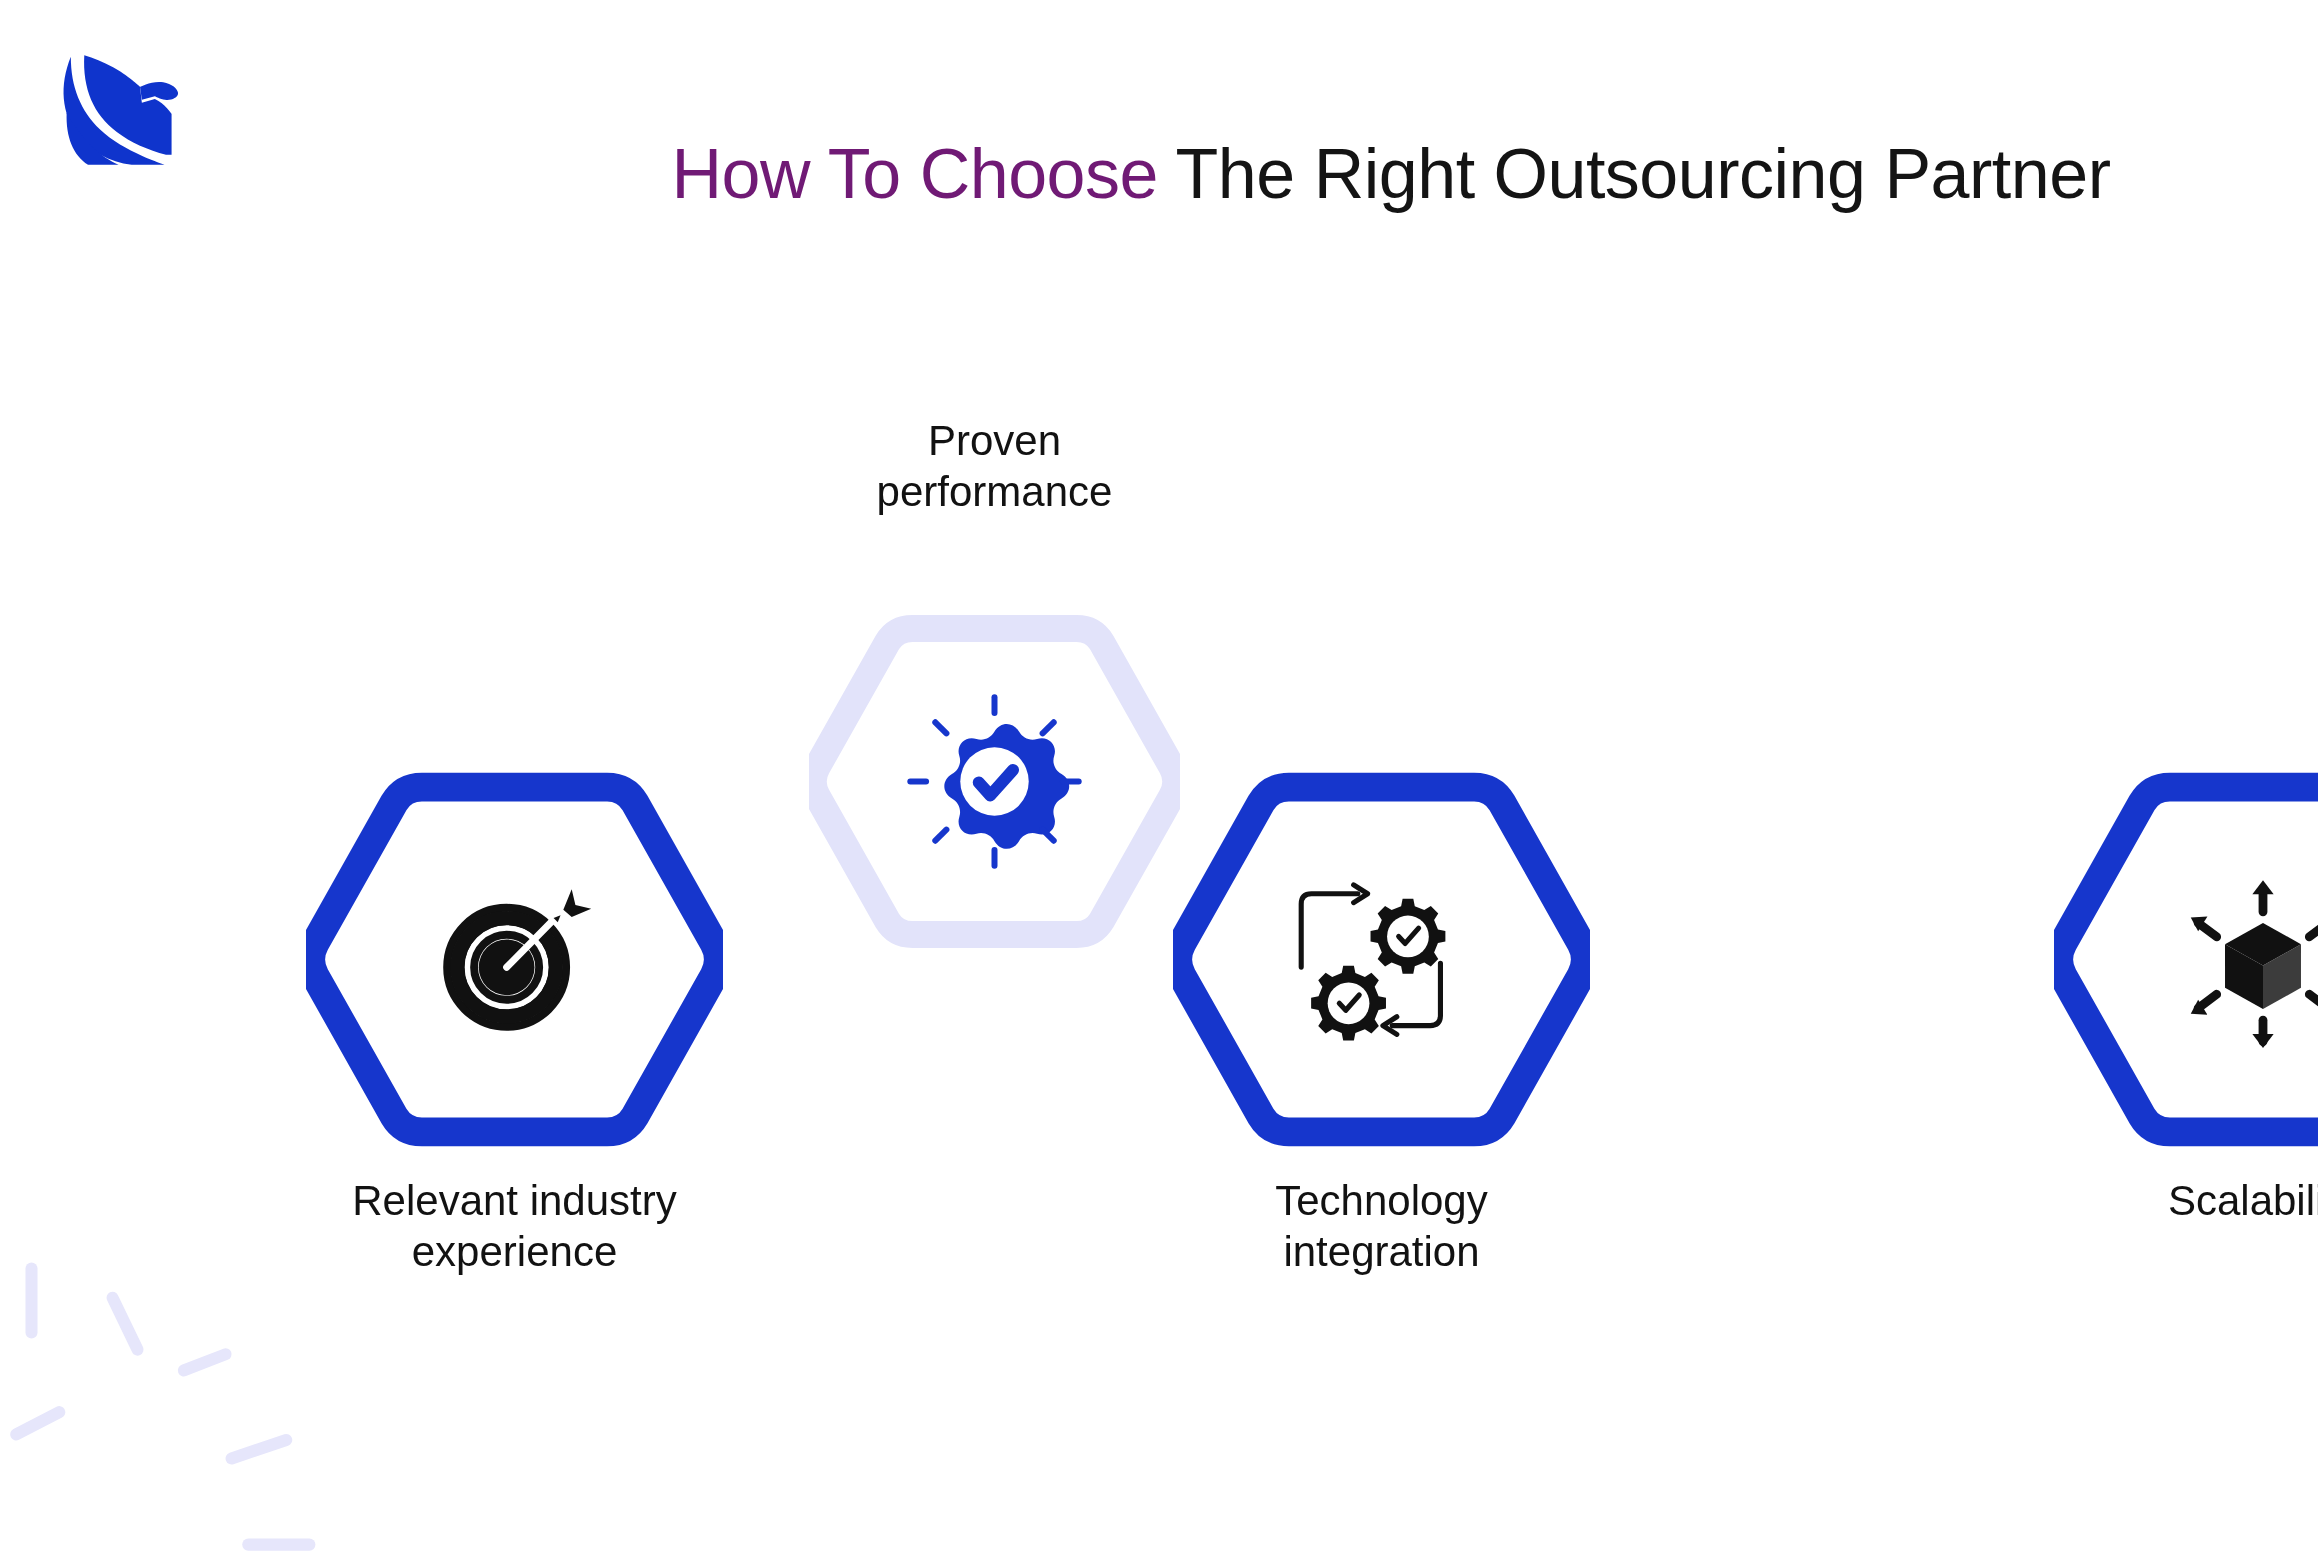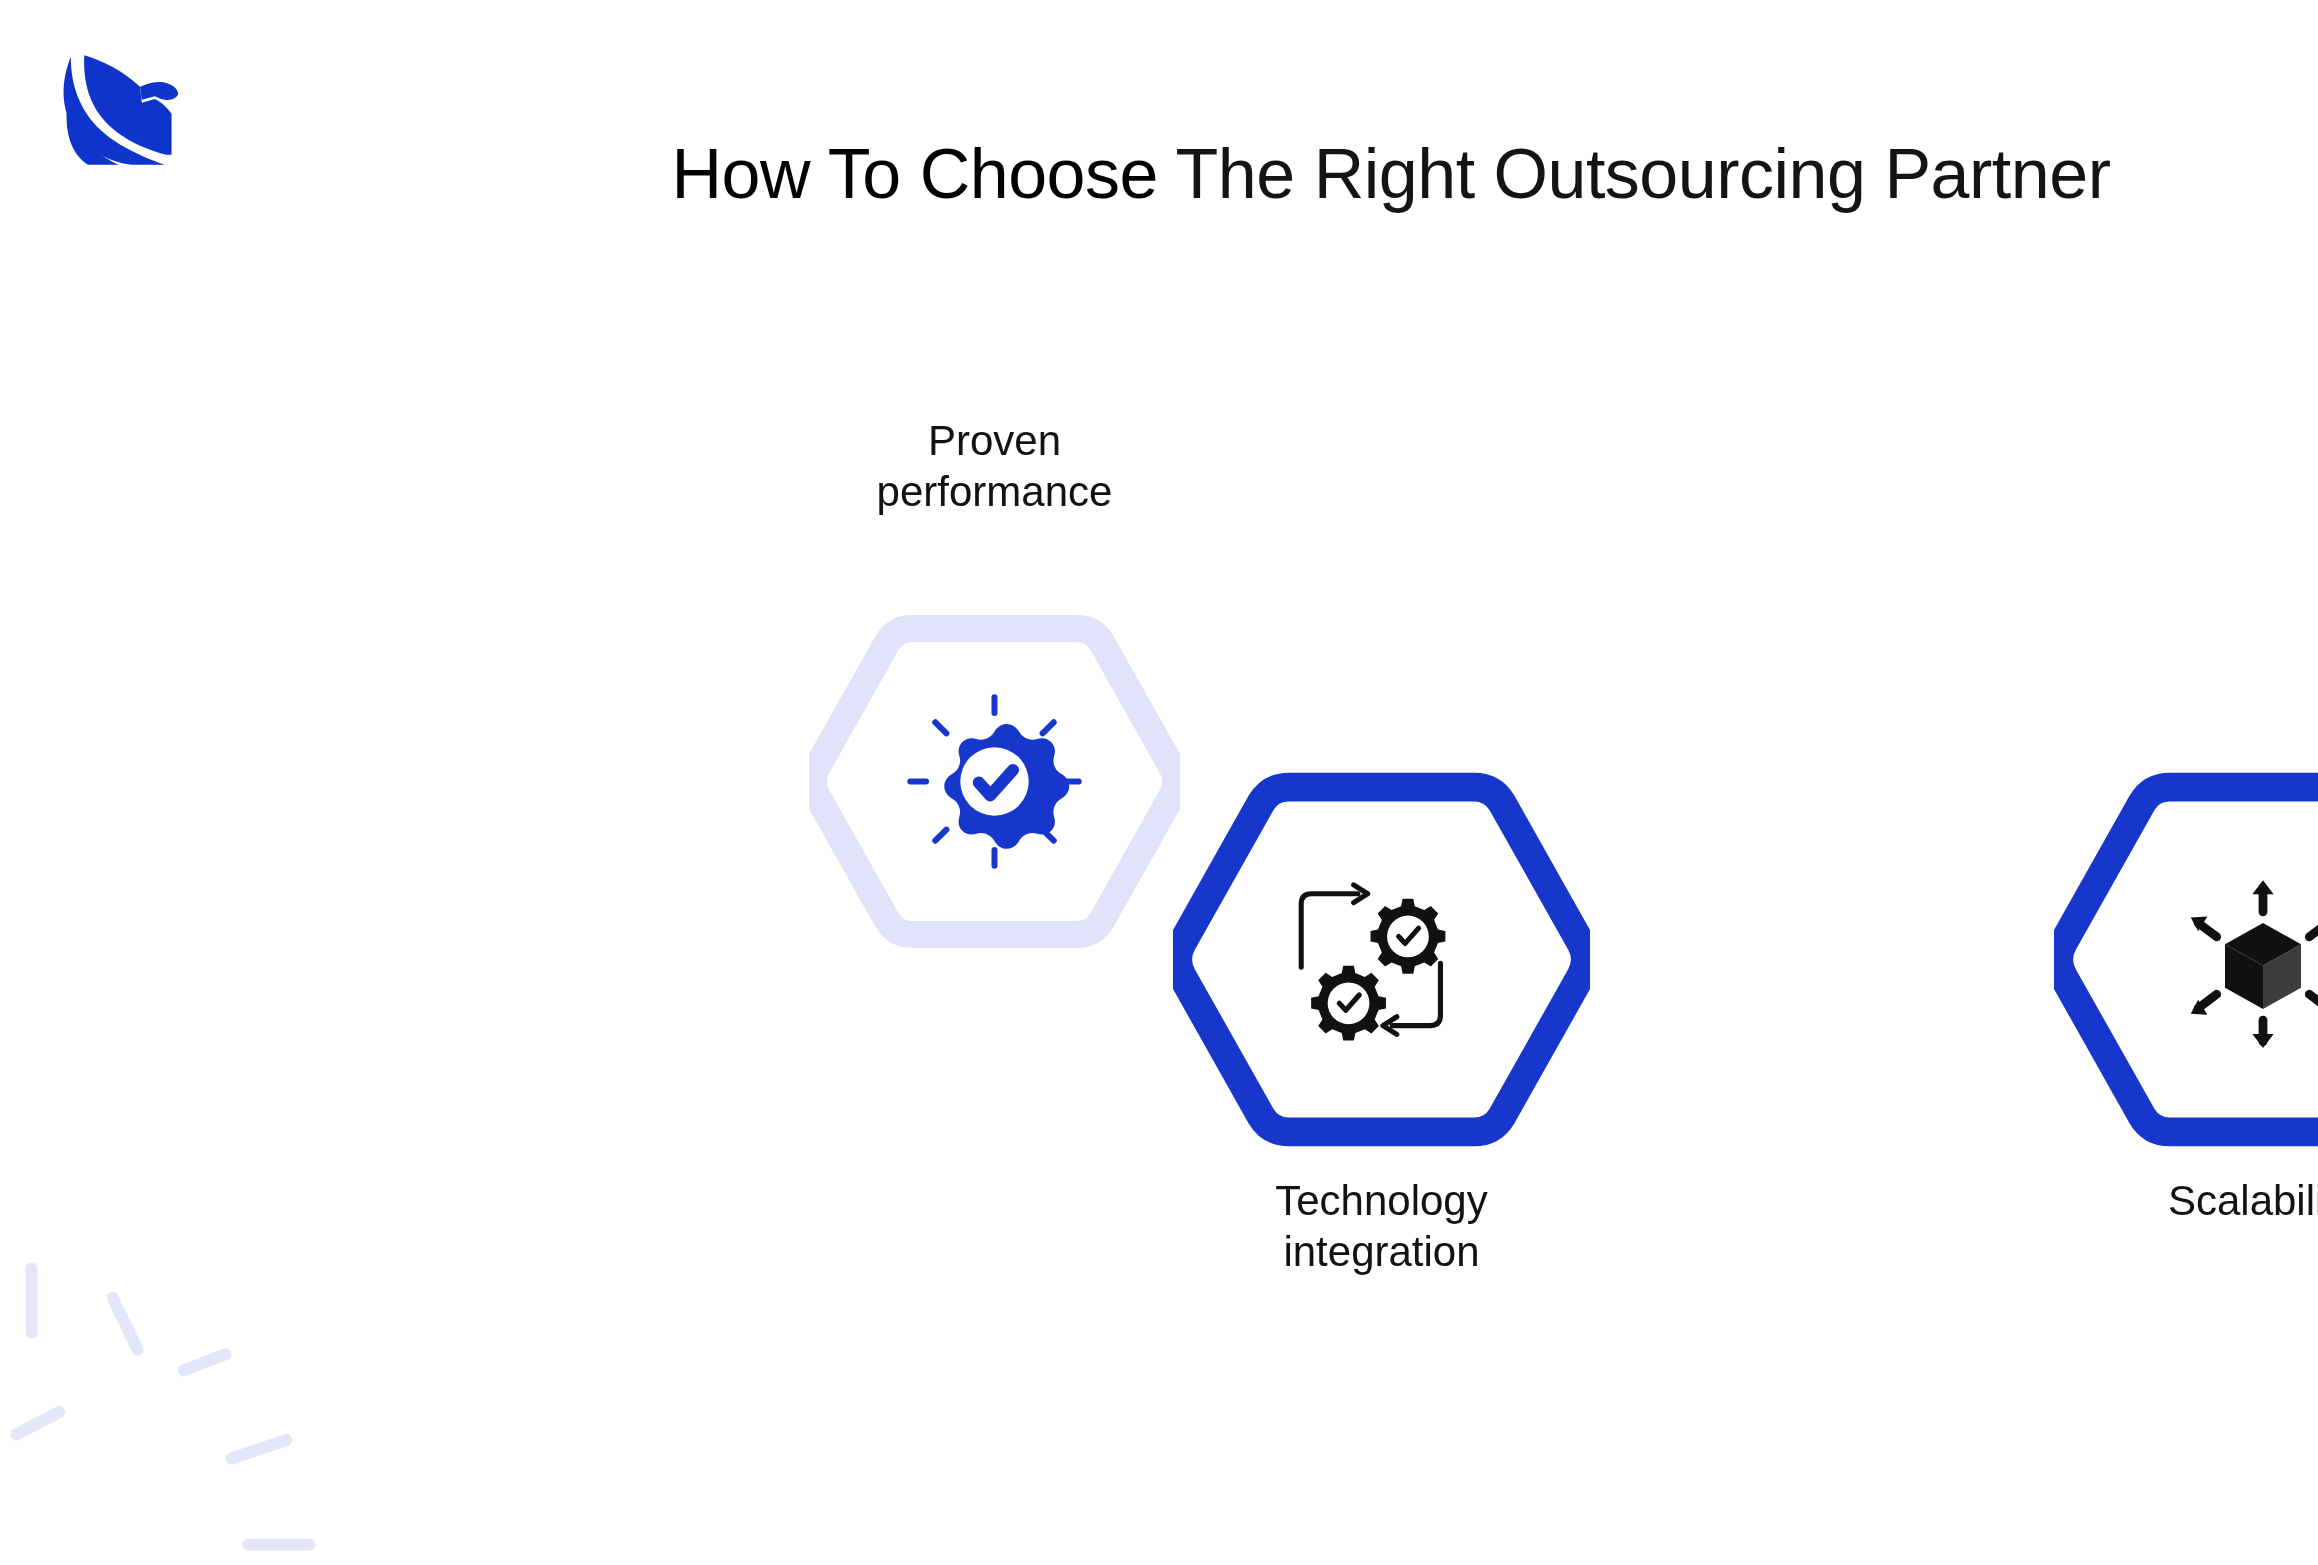--- a/index.html
+++ b/index.html
@@ -49,21 +49,21 @@
     left: 0;
     top: 134px;
     width: 2782px;
     text-align: center;
     font-size: 70px;
     font-weight: 400;
     letter-spacing: -0.5px;
     color: #141414;
     white-space: nowrap;
   }
-  .title .accent { color: #000000; }
+  .title .accent { color: #701a75; }
 
   
   .stage {
     position: absolute;
     left: 0;
     top: 0;
     width: 2782px;
     height: 1565px;
   }
 
@@ -2010,20 +2010,43 @@
     </g>
   </svg>
 </div>
 
 <div class="title">
   <span class="accent">How To Choose</span><span> The Right Outsourcing Partner</span>
 </div>
 
 <div class="stage">
 
+  <div class="node" style="left:306px; top:751px; width:417px; height:417px;">
+    <div class="hex-wrap">
+      <svg width="417" height="417" viewBox="0 0 900 900" xmlns="http://www.w3.org/2000/svg">
+        <path d="M250 78 L650 78 Q690 78 710 112 L880 414 Q900 450 880 486 L710 788 Q690 822 650 822 L250 822 Q210 822 190 788 L20 486 Q0 450 20 414 L190 112 Q210 78 250 78 Z" fill="none" stroke="#1636CC" stroke-width="62" stroke-linejoin="round"></path>
+      </svg>
+    </div>
+    <div class="icon-holder" style="left:125px; top:123px; width:167px; height:167px;">
+      <svg width="158" height="158" viewBox="0 0 340 340" xmlns="http://www.w3.org/2000/svg">
+        <g fill="none" stroke="#111111">
+          <circle cx="152" cy="190" r="128" stroke-width="17"></circle>
+          <circle cx="152" cy="190" r="99" stroke-width="17"></circle>
+          <circle cx="152" cy="190" r="70" stroke-width="17"></circle>
+        </g>
+        <circle cx="152" cy="190" r="60" fill="#111111"></circle>
+        <circle cx="152" cy="190" r="106" fill="none" stroke="#111111" stroke-width="30"></circle>
+        <path d="M152 190 L282 58" stroke="#ffffff" stroke-width="15" stroke-linecap="round" fill="none"></path>
+        <path d="M274 66 L292 22 L300 56 L334 64 L292 82 Z" fill="#111111"></path>
+        <path d="M253 84 L268 78 L262 93 Z" fill="#111111"></path>
+      </svg>
+    </div>
+    <div class="node-label" style="left:-28px; top:424px; width:473px;">Relevant industry
+experience</div>
+  </div>
 
   <div class="node" style="left:1173px; top:751px; width:417px; height:417px;">
     <div class="hex-wrap">
       <svg width="417" height="417" viewBox="0 0 900 900" xmlns="http://www.w3.org/2000/svg">
         <path d="M250 78 L650 78 Q690 78 710 112 L880 414 Q900 450 880 486 L710 788 Q690 822 650 822 L250 822 Q210 822 190 788 L20 486 Q0 450 20 414 L190 112 Q210 78 250 78 Z" fill="none" stroke="#1636CC" stroke-width="62" stroke-linejoin="round"></path>
       </svg>
     </div>
     <div class="icon-holder" style="left:116px; top:123px; width:185px; height:176px;">
       <svg width="181" height="172" viewBox="0 0 390 370" xmlns="http://www.w3.org/2000/svg">
 

